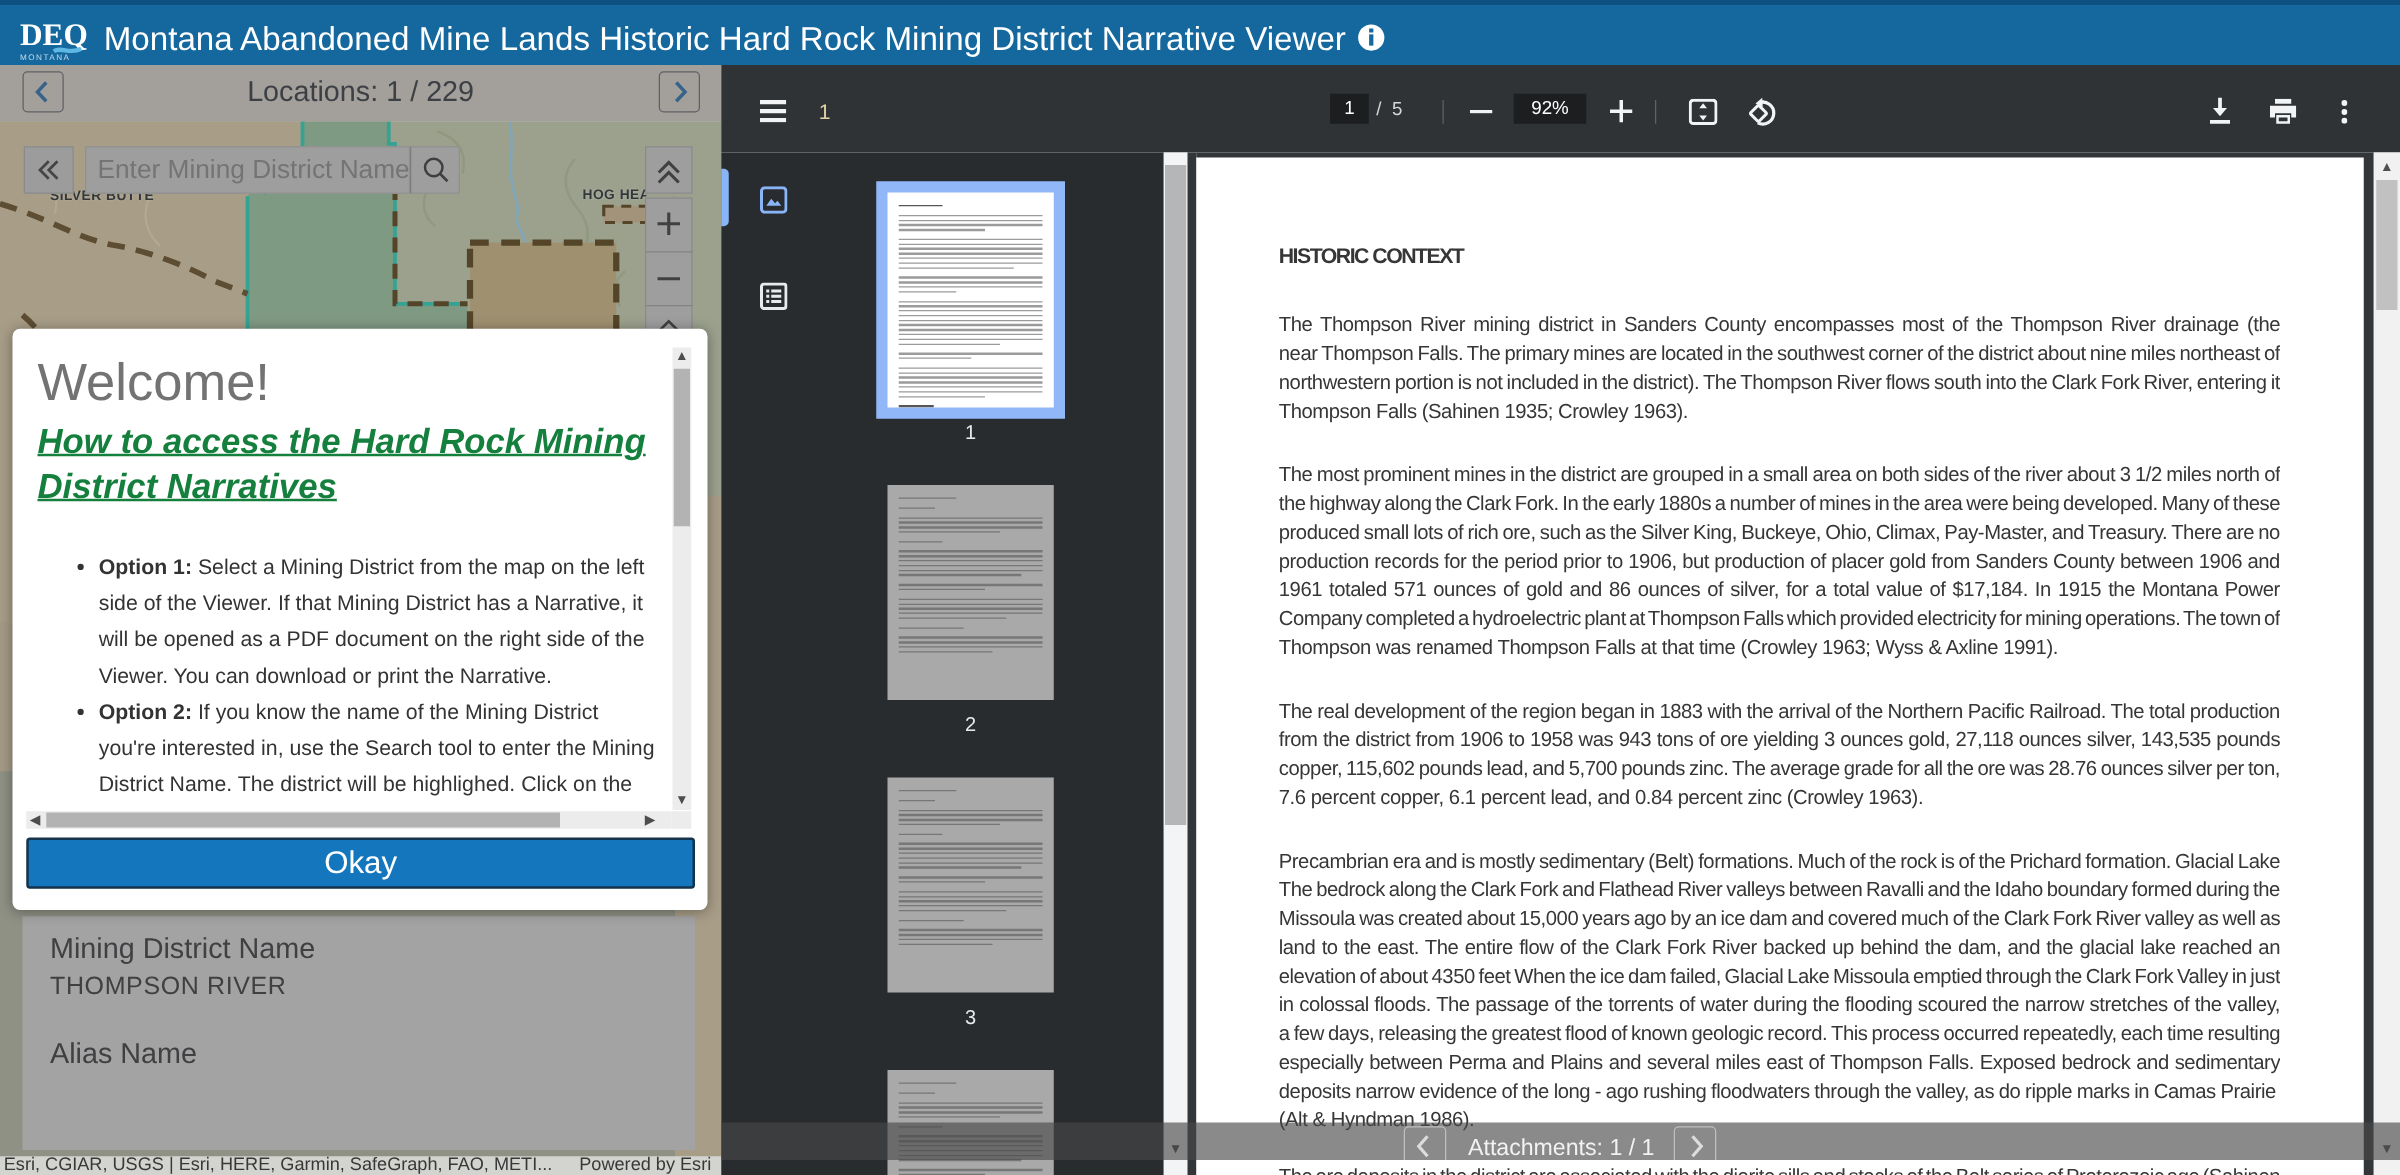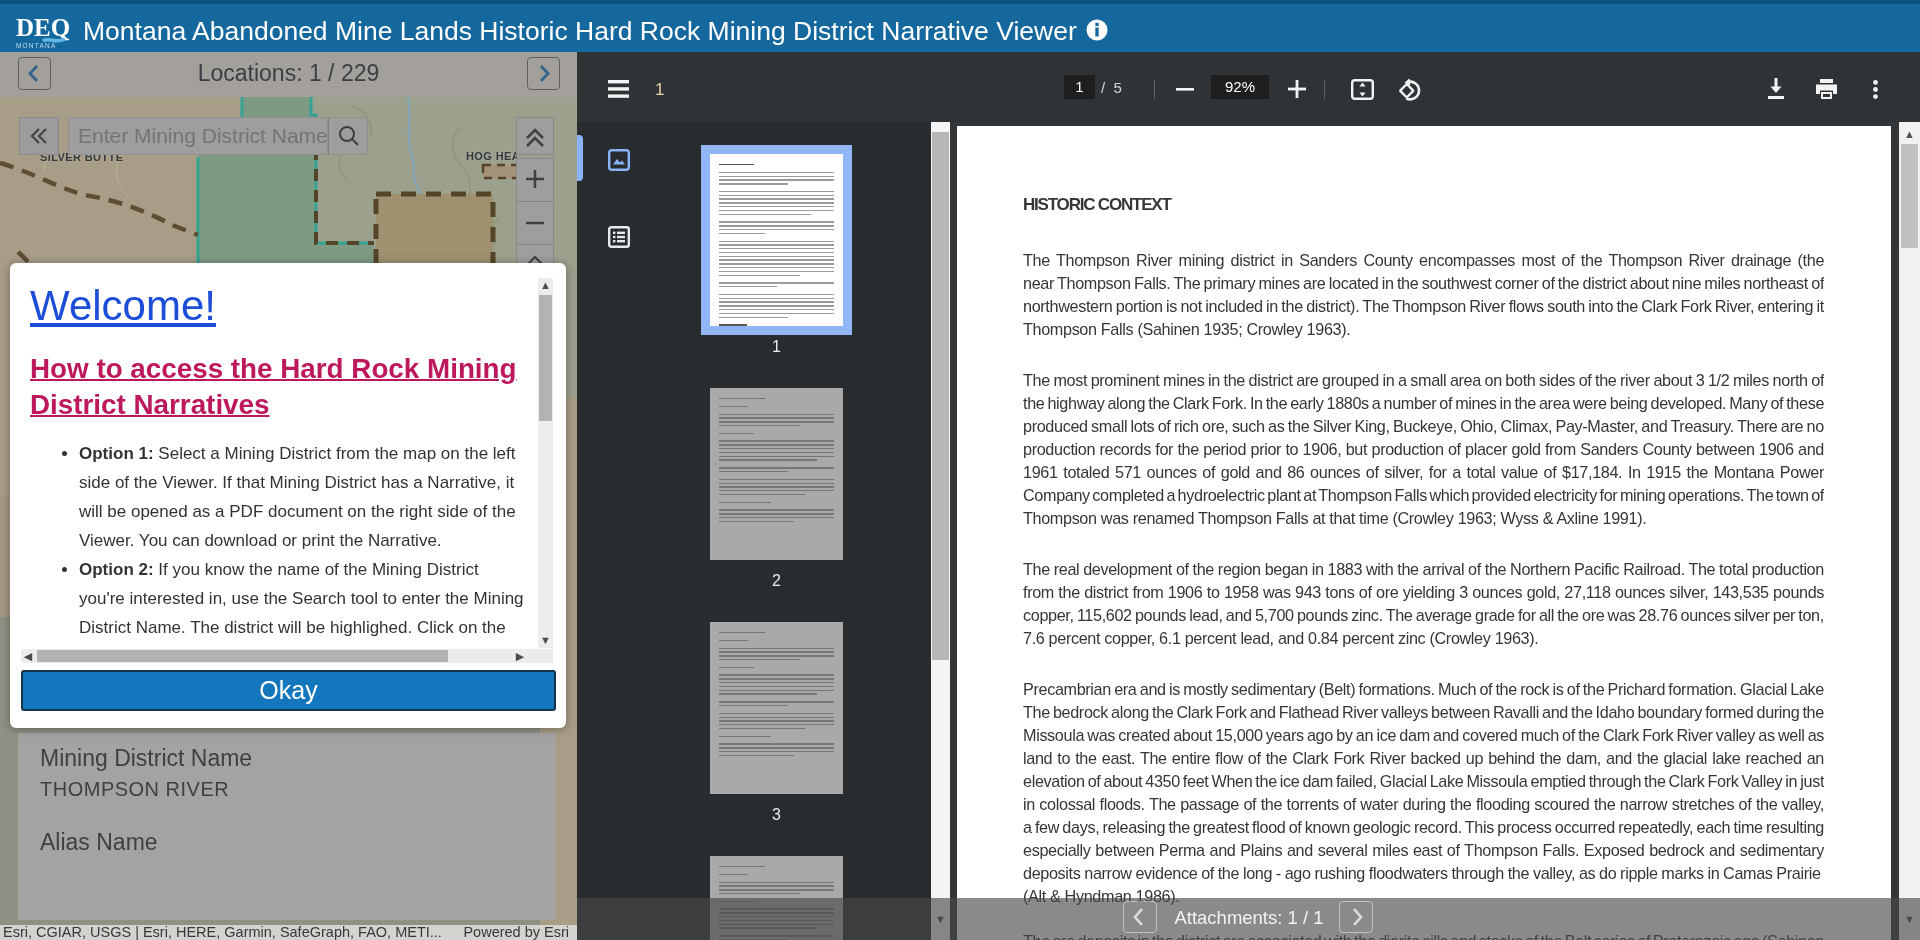--- a/index.html
+++ b/index.html
@@ -22,22 +22,22 @@
   
   .zctl { position:absolute; left:516px; width:38px; background:#9e9e9e; border:1px solid #8a8a8a; color:#404040; text-align:center; }
   
   #popup { position:absolute; left:18px; top:636px; width:538px; height:187px; background:#a3a3a3; color:#404043; }
   #popup .t1 { position:absolute; left:22px; top:12px; font-size:23px; }
   #popup .t2 { position:absolute; left:22px; top:45px; font-size:20px; letter-spacing:0.5px; }
   #popup .t3 { position:absolute; left:22px; top:96px; font-size:23px; }
   
   #attrib { position:absolute; left:0; top:828px; width:577px; height:15px; background:#d3d3cf; font-size:14.5px; color:#383838; line-height:15px; white-space:nowrap; }
   #modal { position:absolute; left:10px; top:263px; width:556px; height:465px; background:#fff; border-radius:6px; box-shadow:0 1px 10px rgba(0,0,0,0.35); }
-  #modal h1 { position:absolute; left:20px; top:19px; font-size:42px; font-weight:normal; color:#1d4ed8;text-decoration:underline; }
-  #modal .h2 { position:absolute; left:20px; top:88px; width:500px; font-size:27.8px; line-height:36px; font-weight:bold; text-decoration:underline; text-decoration-thickness:2px; color:#be185d; }
+  #modal h1 { position:absolute; left:20px; top:19px; font-size:42px; font-weight:normal; color:#737373; }
+  #modal .h2 { position:absolute; left:20px; top:72px; width:500px; font-size:27.8px; line-height:36px; font-weight:bold; font-style:italic; text-decoration:underline; text-decoration-thickness:2px; color:#15803d; }
   #modal ul { position:absolute; left:34px; top:176px; width:492px; padding-left:35px; font-size:17px; line-height:29px; color:#333; list-style:disc; }
   #modal ul li { margin-bottom:0px; padding-left:0px;}
   
   .sb { background:#ececec; }
   .sbthumb { background:#b3b3b3; }
   .sbarrow { color:#4d4d4d; font-size:11px; line-height:15px; text-align:center; }
   
   #okay { position:absolute; left:11px; top:407px; width:535px; height:41px; background:#1477bd; border:2px solid #15334a; border-radius:3px; color:#fff; font-size:25px; text-align:center; line-height:37px; }
   
   #toolbar { position:absolute; left:577px; top:52px; width:1343px; height:70px; background:#2f3336; color:#e8eaed; }
@@ -45,21 +45,21 @@
   #thumbscroll { position:absolute; left:931px; top:122px; width:19px; height:818px; background:#f3f4f5; }
   #gap1 { position:absolute; left:950px; top:122px; width:7px; height:818px; background:#333639; }
   #pagearea { position:absolute; left:957px; top:122px; width:942px; height:818px; background:#333639; }
   #pdfpage { position:absolute; left:957px; top:126px; width:934px; height:814px; background:#fff; }
   #pdfscroll { position:absolute; left:1899px; top:122px; width:21px; height:818px; background:#f1f1f1; }
   #pdftext { position:absolute; left:1023px; top:126px; width:801px; color:#363636; font-size:16.2px; line-height:23px; }
   .jl { height:23px; overflow:hidden; white-space:nowrap; font-size:16.2px; letter-spacing:-0.35px;}
   
   .ll { height:23px; white-space:nowrap; font-size:16.2px; letter-spacing:-0.35px;}
   
-  #attachbar { position:absolute; left:577px; top:898px; width:1343px; height:42px; background:rgba(72,72,72,0.64); }
+  #attachbar { position:absolute; left:577px; top:898px; width:1343px; height:30px; background:rgba(72,72,72,0.64); }
   .attbtn { position:absolute; top:3px; width:34px; height:32px; border:1px solid rgba(255,255,255,0.45); border-radius:4px; color:#e8e8e8; font-size:20px; text-align:center; line-height:30px; }
   #attachbar .attxt { position:absolute; left:562px; top:9px; width:220px; text-align:center; color:#f2f2f2; font-size:18.5px; }
   svg { display:block; }
   .thumbpage { padding:10px 9px; }
   .tl { height:1.4px; background:#9b9b9b; margin-bottom:2.4px; }
   .g .tl { background:#777; }
 </style>
 </head>
 <body>
 

